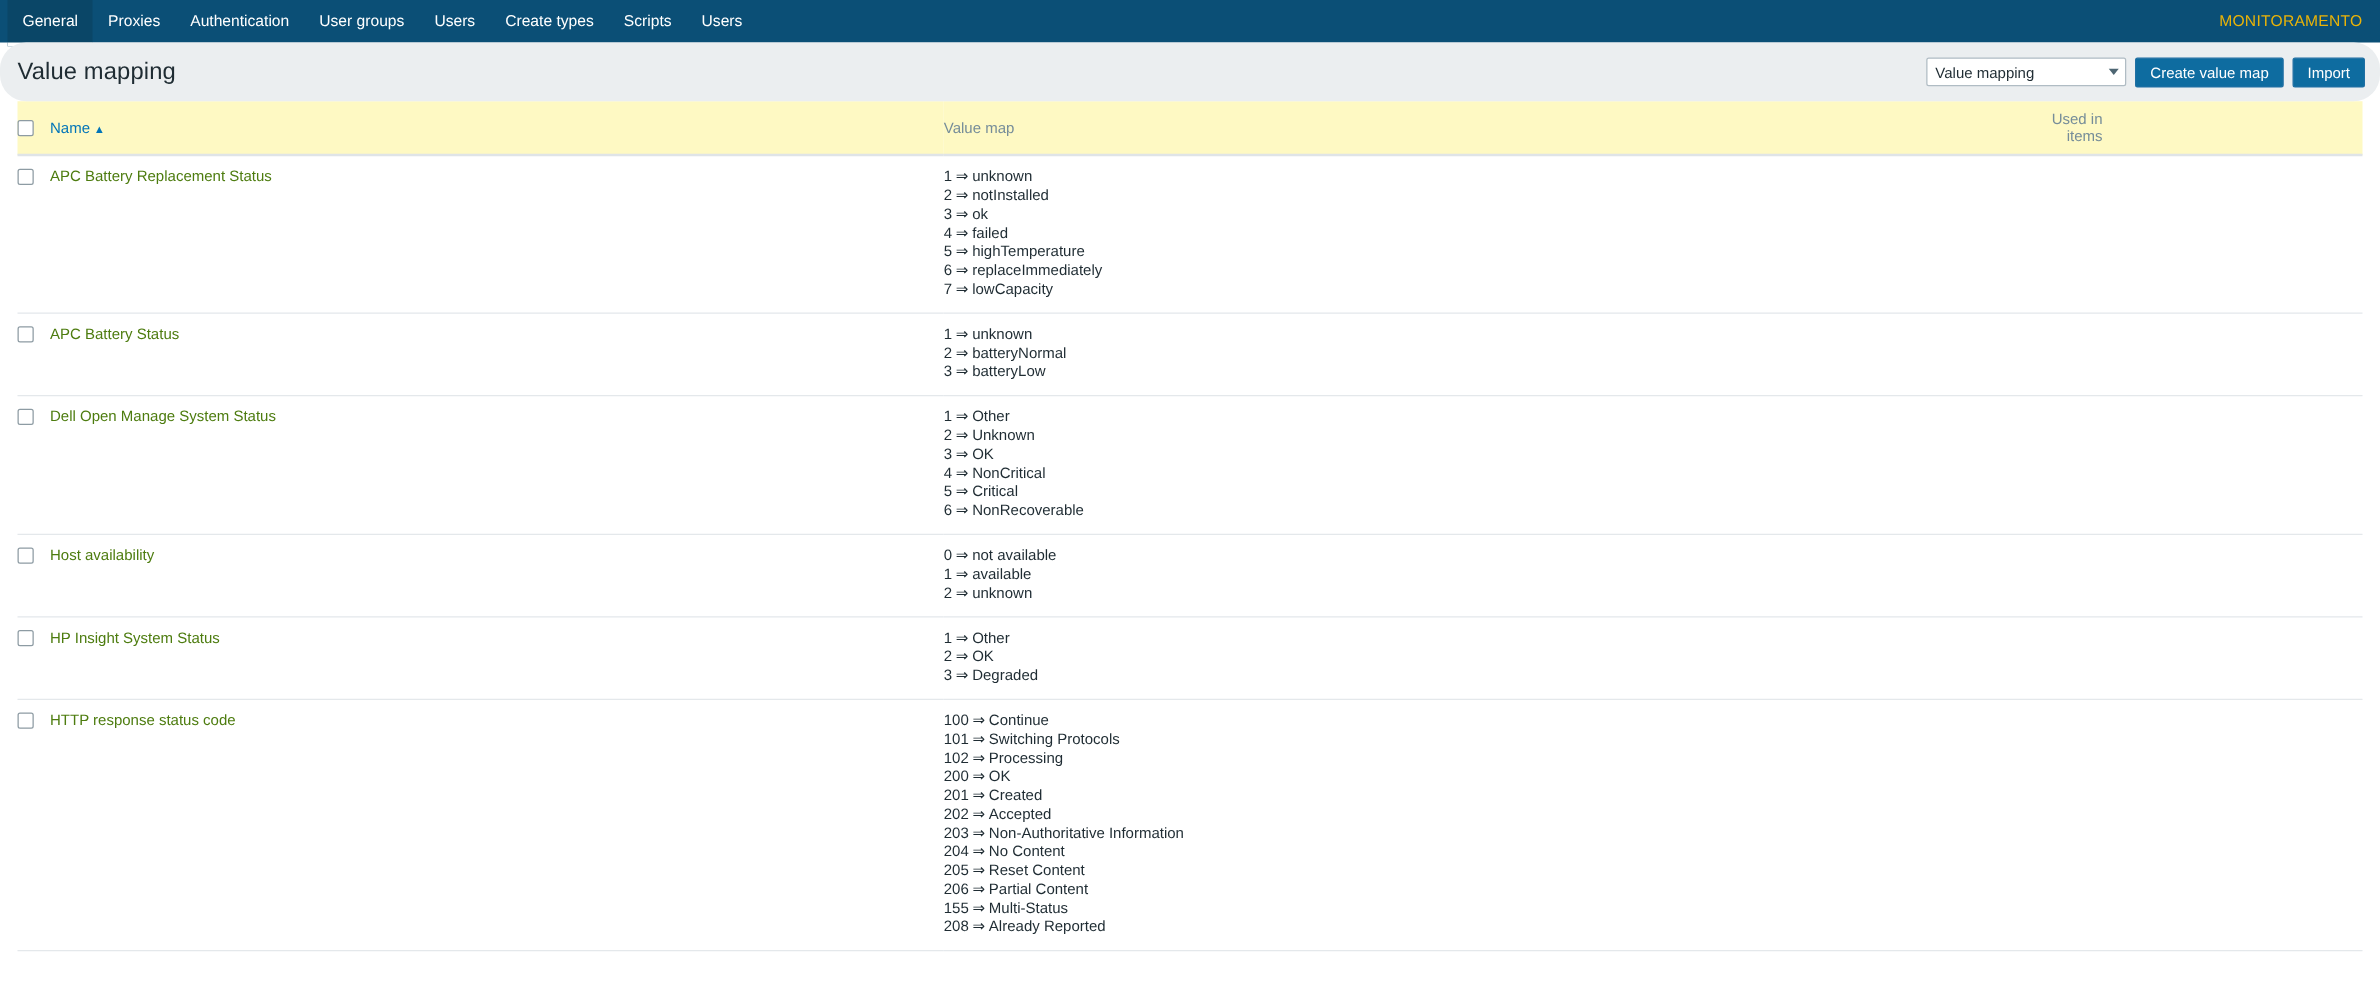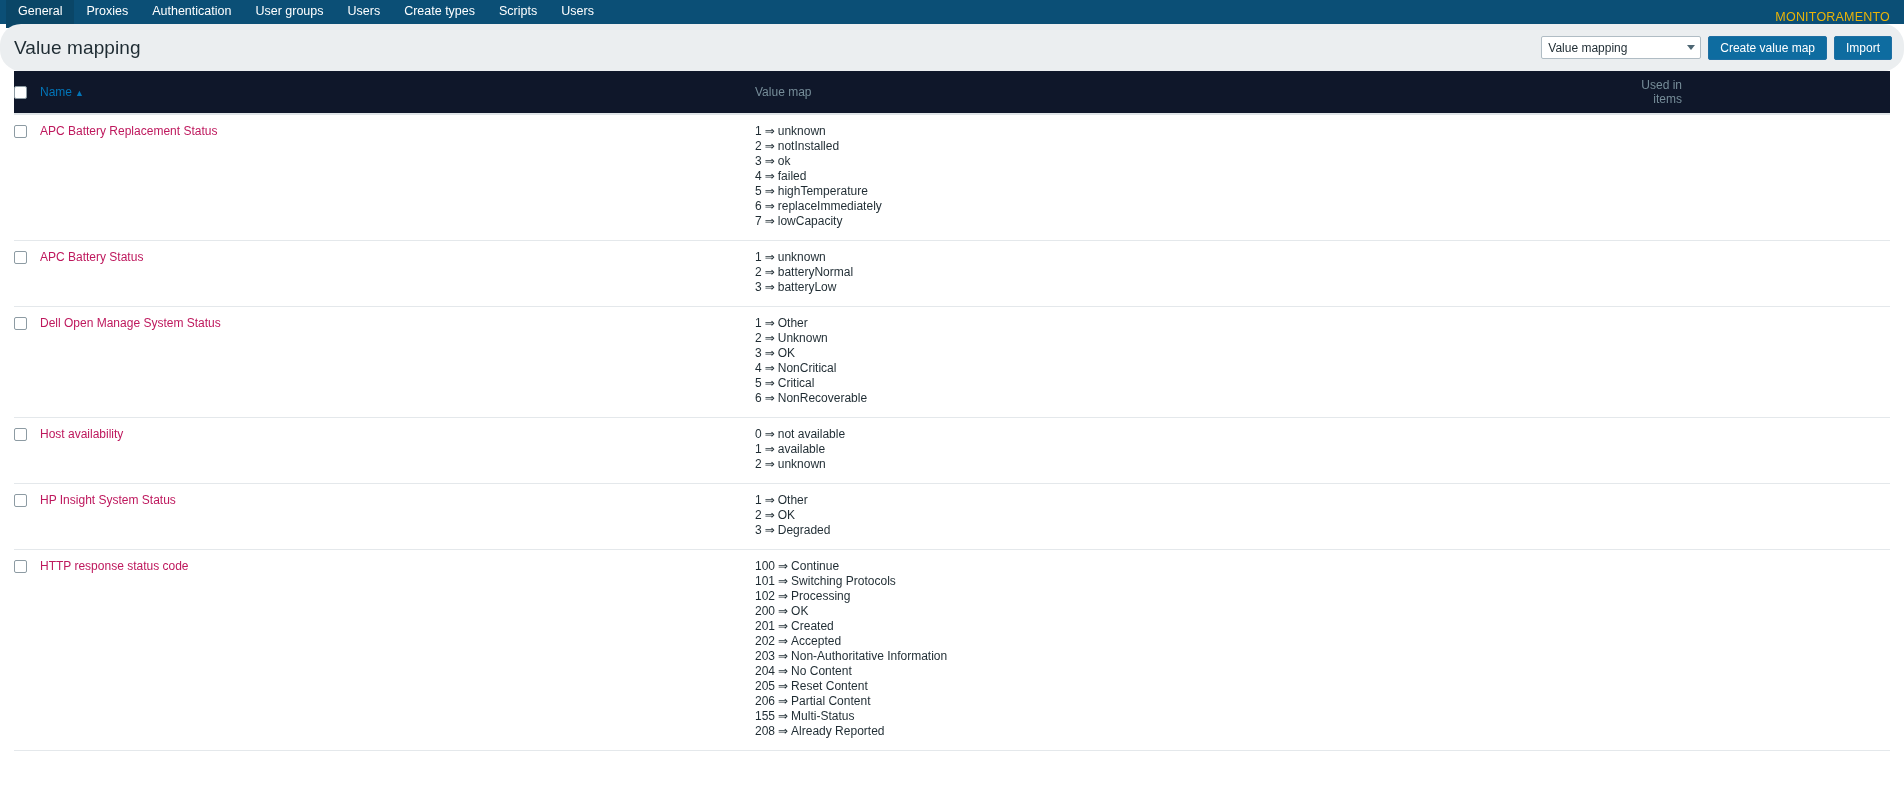--- a/index.html
+++ b/index.html
@@ -11,24 +11,24 @@
     color: #1f2c33;
   }
   body {
     width: 1904px;
     height: 793px;
     overflow: hidden;
   }
 
   
   .topnav {
-    height: 24px;
+    height: 34px;
     background: #0b4f76;
     display: flex;
-    align-items: center;
+    align-items: flex-start;
     position: relative;
   }
   .topnav .menu {
     display: flex;
     align-items: stretch;
     padding-left: 6px;
   }
   .topnav .menu-item {
     display: flex;
     align-items: center;
@@ -133,37 +133,37 @@
     table-layout: fixed;
   }
   table.list thead th {
     text-align: left;
     font-weight: normal;
     font-size: 12px;
     color: #768d99;
     padding: 7px 0 7px 0;
     border-bottom: 2px solid #dfe4e7;
     vertical-align: middle;
-    background: #0f172a;
+    background: #fef9c3;
     margin-top: 30px;
   }
   table.list thead th.c-check { width: 26px; }
   table.list thead th.c-name  { width: 715px; }
   table.list thead th.c-map   { width: 865px; }
   table.list thead th.c-used  { text-align: right; padding-right: 208px; }
 
   table.list tbody td {
     border-bottom: 1px solid #e4e8eb;
     padding: 9px 0 11px 0;
     vertical-align: top;
     font-size: 12px;
   }
   td.c-check { width: 26px; }
   td.c-name a {
-    color: #be185d;
+    color: #4d7c0f;
     text-decoration: none;
     font-size: 12px;
   }
 
   .chk {
     width: 13px;
     height: 13px;
     border: 1px solid #8d9ba3;
     background: #ffffff;
     border-radius: 2px;

